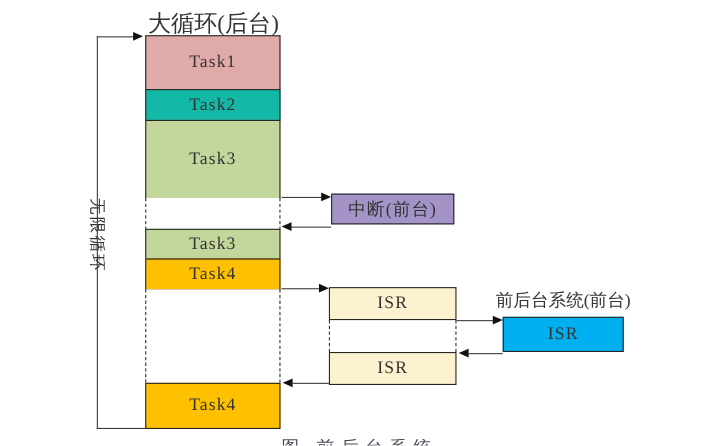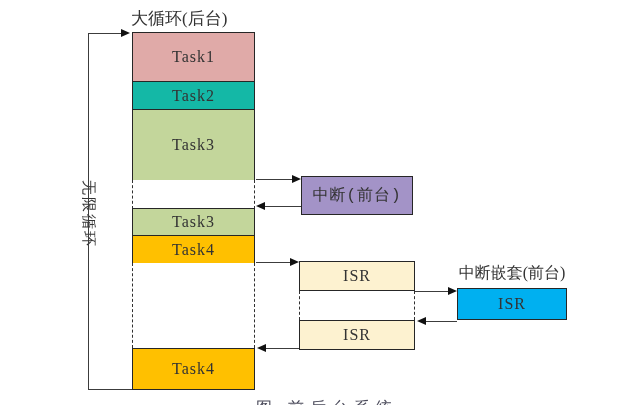--- a/index.html
+++ b/index.html
@@ -26,22 +26,22 @@
   .hline{position:absolute;height:0;border-top:1px solid #3c3c3c;}
   .vline{position:absolute;width:0;border-left:1px solid #3c3c3c;}
   
   .ah-right{position:absolute;width:0;height:0;
     border-top:4px solid transparent;border-bottom:4px solid transparent;
     border-left:9px solid #111111;}
   .ah-left{position:absolute;width:0;height:0;
     border-top:4px solid transparent;border-bottom:4px solid transparent;
     border-right:9px solid #111111;}
   .title{
-    position:absolute;left:131px;top:7px;width:126px;
-    font-size:17px;color:#333333;white-space:nowrap;
+    position:absolute;left:131px;top:7px;width:126px;text-align:center;
+    font-size:21px;color:#333333;white-space:nowrap;
   }
   .nested-title{
     position:absolute;left:446px;top:263px;width:132px;text-align:center;
     font-size:16px;color:#333333;white-space:nowrap;
   }
   .loop-label{
     position:absolute;left:88px;top:214px;
     transform:translate(-50%,-50%) rotate(90deg);
     background:#ffffff;padding:0 3px;font-size:15px;color:#333333;
     white-space:nowrap;letter-spacing:2px;
@@ -50,21 +50,21 @@
     position:absolute;left:237px;top:399px;width:180px;height:6px;
     overflow:hidden;font-size:16px;color:#4a4a5a;letter-spacing:6px;
     text-align:center;line-height:18px;
   }
 </style>
 </head>
 <body>
 
 <div class="title">大循环(后台)</div>
 <div class="loop-label">无限循环</div>
-<div class="nested-title">中断嵌套(前台)</div>
+<div class="nested-title">前后台系统(前台)</div>
 
 <div class="vline abs" style="left:88px;top:33px;height:357px;"></div>
 <div class="hline abs" style="left:88px;top:33px;width:34px;"></div>
 <div class="ah-right" style="left:121px;top:29px;"></div>
 <div class="hline abs" style="left:88px;top:389px;width:45px;"></div>
 
 <div class="box" style="left:132px;top:32px;width:123px;height:50px;background:#e0aaa8;">
   <span>Task1</span>
 </div>
 <div class="box" style="left:132px;top:81px;width:123px;height:29px;background:#14b8a6;">
@@ -78,21 +78,21 @@
   <span>Task3</span>
 </div>
 <div class="box" style="left:132px;top:235px;width:123px;height:29px;background:#ffc000;">
   <span>Task4</span>
 </div>
 <div class="gap" style="left:132px;top:263px;width:123px;height:85px;"></div>
 <div class="box" style="left:132px;top:348px;width:123px;height:42px;background:#ffc000;">
   <span>Task4</span>
 </div>
 
-<div class="box" style="left:301px;top:176px;width:112px;height:39px;background:#a393c7;font-family:Liberation Mono, monospace;">
+<div class="box" style="left:301px;top:176px;width:112px;height:28px;background:#a393c7;">
   <span>中断(前台)</span>
 </div>
 
 <div class="hline" style="left:256px;top:179px;width:37px;"></div>
 <div class="ah-right" style="left:292px;top:175px;"></div>
 
 <div class="hline" style="left:264px;top:206px;width:37px;"></div>
 <div class="ah-left" style="left:256px;top:202px;"></div>
 
 <div class="box" style="left:299px;top:261px;width:116px;height:30px;background:#fdf2d0;">

